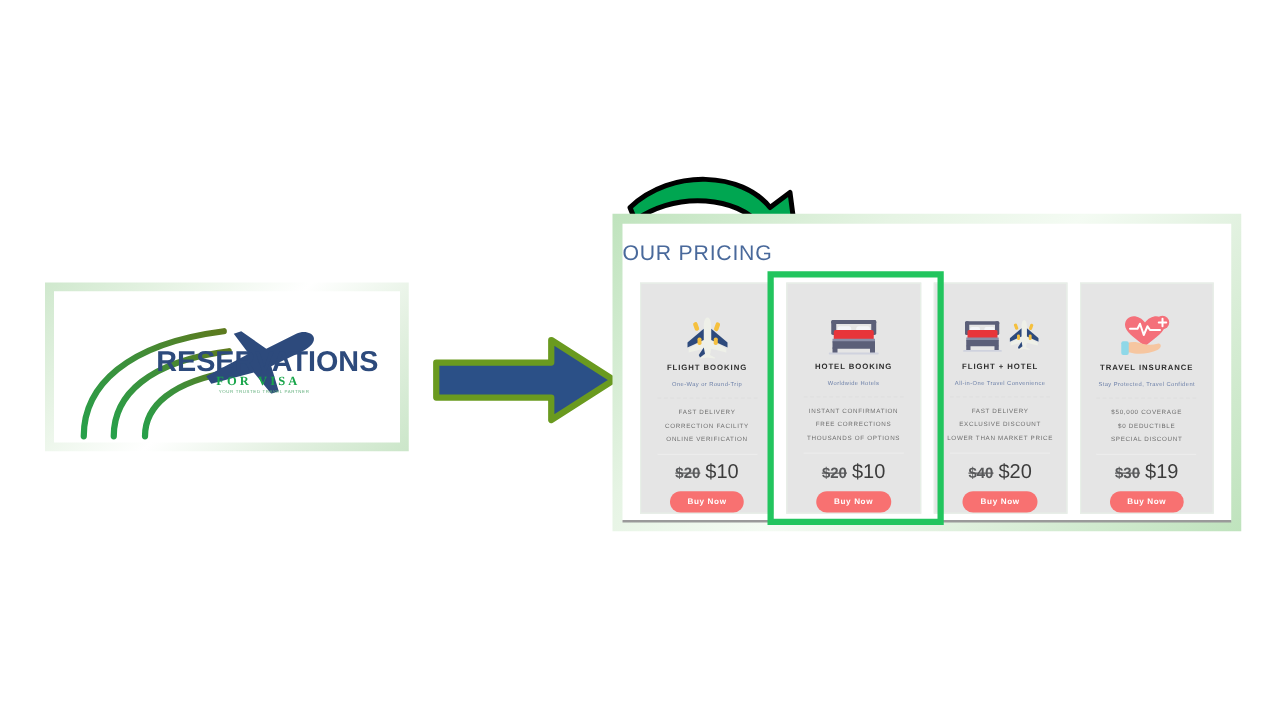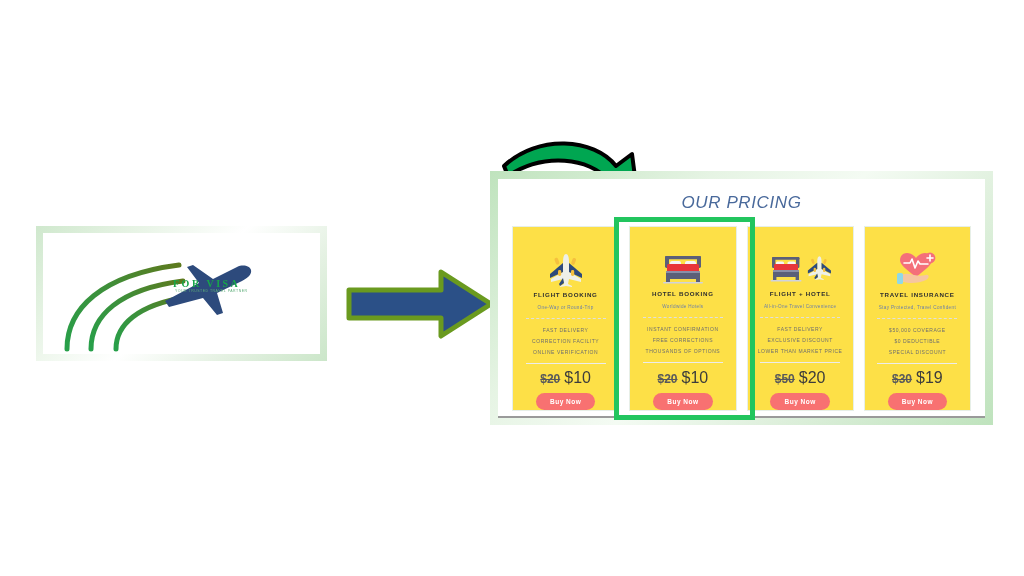--- a/index.html
+++ b/index.html
@@ -59,36 +59,36 @@
     position:absolute;left:490px;top:171px;width:503px;height:254px;
     box-sizing:border-box;
     border:8px solid transparent;
     background-image:linear-gradient(#fff,#fff),
       linear-gradient(135deg,#bfe3bd 0%,#e6f4e4 30%,#f4fbf3 50%,#dff0dd 70%,#bfe3bd 100%);
     background-origin:border-box;
     background-clip:padding-box,border-box;
   }
   #pricing-inner{position:relative;width:100%;height:100%;background:#fff;}
   #pricing-title{
-    position:absolute;top:14px;left:0;right:0;text-align:center;
-    font-size:17px;color:#49699b;letter-spacing:0.6px;font-style:italic;
+    position:absolute;top:14px;left:0;right:0;text-align:left;
+    font-size:17px;color:#49699b;letter-spacing:0.6px;
   }
   #panel-bottom-rule{
     position:absolute;left:0;right:0;bottom:-1px;height:2px;background:#9a9a9a;
   }
 
   
   #cards-row{
     position:absolute;left:14px;right:14px;top:47px;height:185px;
     display:flex;gap:10px;
   }
   .price-card{
     flex:1;box-sizing:border-box;
     border:1px solid #e7efe7;
-    background:#fde047;
+    background:#e5e5e5;
     display:flex;flex-direction:column;align-items:center;
     padding-top:24px;
     position:relative;
   }
   .card-icon{height:40px;display:flex;align-items:center;justify-content:center;}
   .card-title{
     font-size:6.2px;font-weight:bold;color:#2f2f2f;letter-spacing:0.75px;
     margin-top:4px;text-align:center;
   }
   .card-sub{
@@ -142,20 +142,21 @@
       <path d="M55,88 C55,64 76,44 126,36" stroke="url(#swg1)" stroke-width="5" fill="none" stroke-linecap="round"></path>
     </svg>
 
     <svg style="position:absolute;left:110px;top:22px;" width="105" height="60" viewBox="0 0 105 60">
       <g fill="#2d4a7c">
         <path d="M12,46 L46,28 L34,12 L40,10 L60,24 L84,12 C90,9 97,11 98,15 C99,19 95,23 89,26 L64,38 L70,58 L64,60 L50,43 L16,52 Z"></path>
       </g>
     </svg>
 
     <div id="logo-text-wrap">
+      <div id="logo-line-res">RESERVATIONS</div>
       <div id="logo-line-visa">FOR VISA</div>
       <div id="logo-line-tag">YOUR TRUSTED TRAVEL PARTNER</div>
     </div>
   </div>
 </div>
 
 <svg id="blue-arrow" width="150" height="72" viewBox="0 0 150 72">
   <path d="M4,22 L96,22 L96,4 L146,36 L96,68 L96,50 L4,50 Z" fill="#2b5087" stroke="#6a9a1f" stroke-width="5" stroke-linejoin="round"></path>
 </svg>
 
@@ -264,21 +265,21 @@
         <div class="card-title">FLIGHT + HOTEL</div>
         <div class="card-sub">All-in-One Travel Convenience</div>
         <div class="card-div"></div>
         <div class="card-feats">
           <div class="card-feat">FAST DELIVERY</div>
           <div class="card-feat">EXCLUSIVE DISCOUNT</div>
           <div class="card-feat">LOWER THAN MARKET PRICE</div>
         </div>
         <div class="card-div2"></div>
         <div class="price-row">
-          <span class="price-old">$50</span>
+          <span class="price-old">$40</span>
           <span class="price-new">$20</span>
         </div>
         <button class="buy-btn">Buy Now</button>
       </div>
 
       <div class="price-card">
         <div class="card-icon">
           <svg width="46" height="36" viewBox="0 0 46 36">
             <path d="M22,26 C13,19 6,14 6,9 C6,5 9,2 13,2 C16,2 20,4 22,7 C24,4 28,2 31,2 C35,2 38,5 38,9 C38,14 31,19 22,26 Z" fill="#f4707a"></path>
             <path d="M10,12 L16,12 L18,8 L21,17 L24,10 L26,13 L34,13" stroke="#ffffff" stroke-width="1.6" fill="none" stroke-linejoin="round" stroke-linecap="round"></path>

